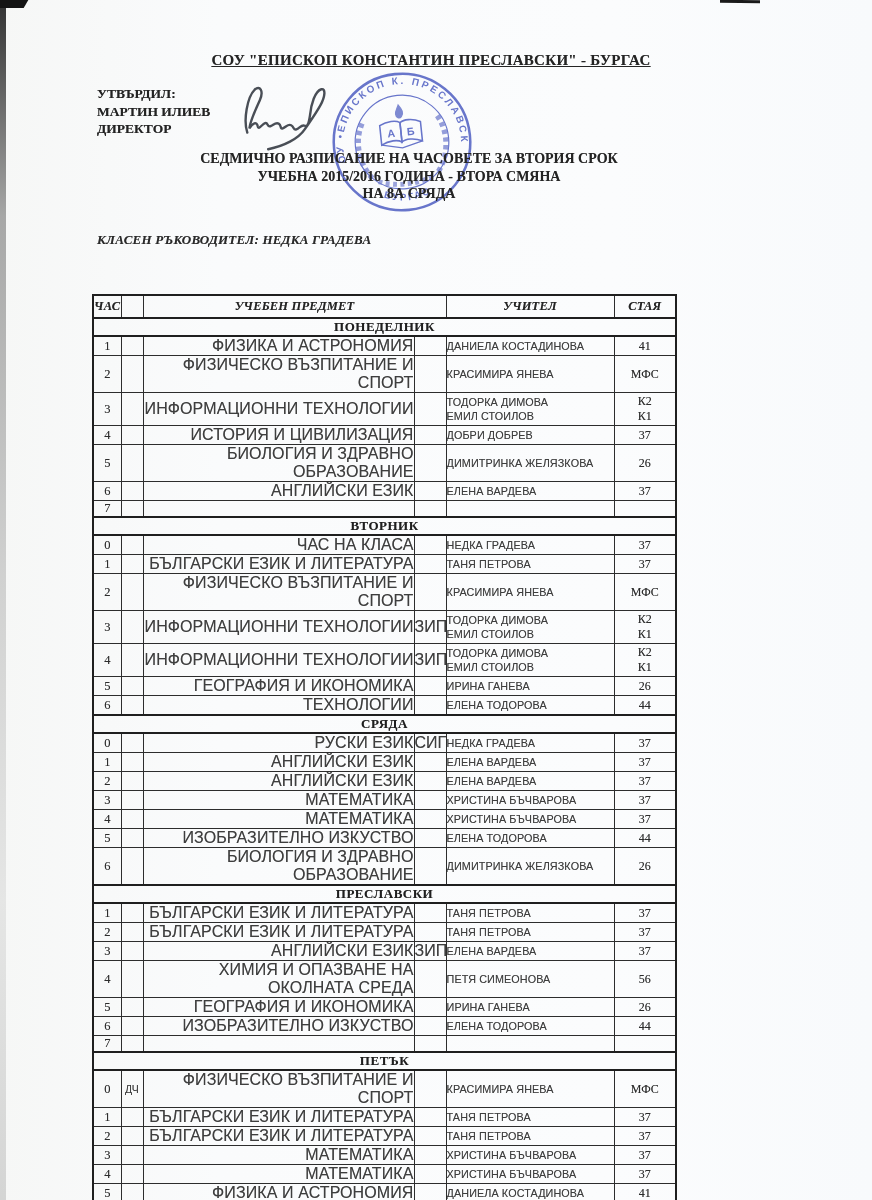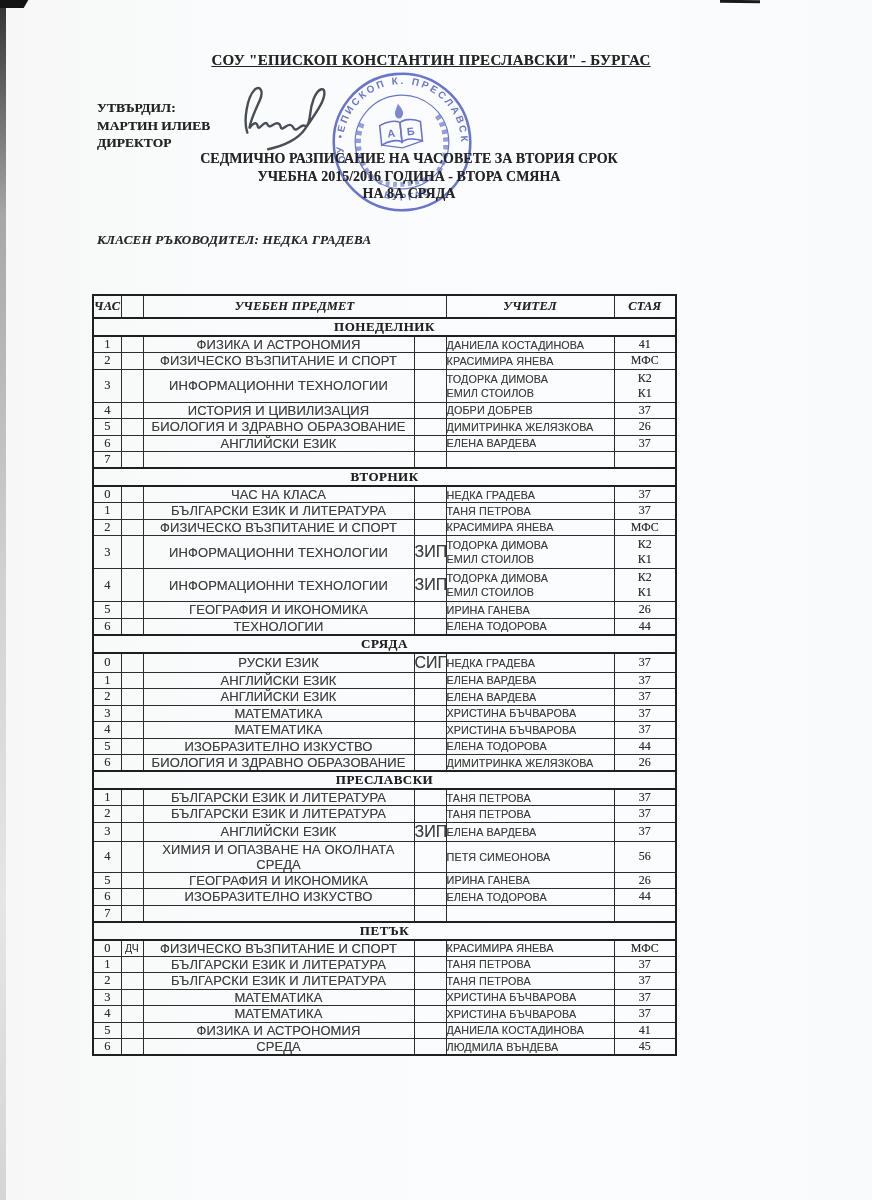--- a/index.html
+++ b/index.html
@@ -15,21 +15,21 @@
       rgba(110,110,110,.28) 48%, rgba(140,140,140,.16) 75%, rgba(110,110,110,.25) 100%); }
   .corner-tl { position:absolute; left:0; top:0; width:34px; height:8px; background:#141414;
     transform:skewX(-30deg) translateX(-8px); }
   .mark-tr { position:absolute; left:720px; top:0; width:40px; height:3px; background:#1a1a1a;
     transform:rotate(.8deg); }
   .scan-text { text-shadow:0 0 .5px rgba(60,60,60,.5); }
 
   .school-name { position:absolute; top:52px; left:0; width:862px; text-align:center;
     font-family:"Liberation Serif", serif; font-weight:bold; font-size:15px;
     text-decoration:underline; letter-spacing:.3px; color:#242424; }
-  .approver { position:absolute; top:99px; left:97px; font-family:"Liberation Serif", serif;
+  .approver { position:absolute; top:85px; left:97px; font-family:"Liberation Serif", serif;
     font-weight:bold; font-size:13.5px; line-height:17.5px; color:#232323; }
   .titles { position:absolute; top:150px; left:0; width:818px; text-align:center;
     font-family:"Liberation Serif", serif; font-weight:bold; font-size:14px;
     line-height:17.6px; color:#242424; }
   .class-teacher { position:absolute; top:221px; left:97px;
     font-family:"Liberation Serif", serif; font-weight:bold; font-style:italic;
     font-size:13px; letter-spacing:.2px; color:#2a2a2a;margin-top:11px; }
 
   .signature { position:absolute; left:240px; top:82px; width:96px; height:76px; }
   .stamp { position:absolute; left:324px; top:64px; width:156px; height:156px;
@@ -42,21 +42,21 @@
   .tt thead th { height:23px; font-family:"Liberation Serif", serif; font-style:italic;
     font-weight:bold; font-size:12.5px; text-align:center; letter-spacing:.2px;
     border-bottom:2.2px solid #1f1f1f; color:#242424; }
   .tt tr.day-row td { height:14px; border-top:2.2px solid #1f1f1f; border-bottom:2.2px solid #1f1f1f;
     font-family:"Liberation Serif", serif; font-weight:bold; font-size:13px;
     text-align:center; letter-spacing:.5px; color:#1f1f1f; }
   .tt tbody tr.lesson { height:16.5px; }
   .tt tbody tr.lesson.tall { height:33px; }
   .c-hour  { font-family:"Liberation Serif", serif; font-size:12.5px; text-align:center; color:#2c2c2c; }
   .c-flag  { font-family:"Liberation Sans", sans-serif; font-size:10.5px; text-align:center; color:#3d3d3d; }
-  .c-subject { font-family:"Liberation Sans", sans-serif; font-size:13px; text-align:center;
+  .c-subject { font-family:"Liberation Sans", sans-serif; font-size:16px; text-align:right;
     padding-left:5px; color:#3e3e3e; letter-spacing:.1px; }
   .c-tag   { font-family:"Liberation Sans", sans-serif; font-size:16px; color:#3e3e3e; }
   .c-teacher { font-family:"Liberation Sans", sans-serif; font-size:10.8px; text-align:left;
     padding-left:4px; color:#3e3e3e; white-space:pre-line; line-height:14px; letter-spacing:.1px; }
   .c-room  { font-family:"Liberation Serif", serif; font-size:12px; text-align:center;
     color:#2c2c2c; white-space:pre-line; line-height:15px; }
 </style>
 </head>
 <body>
 

